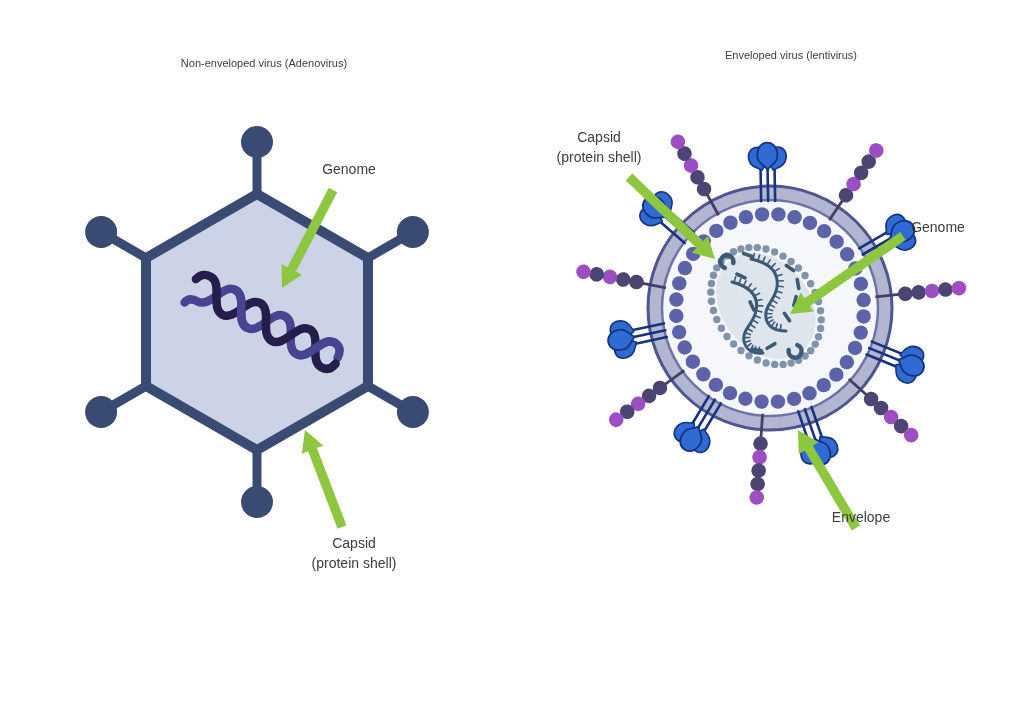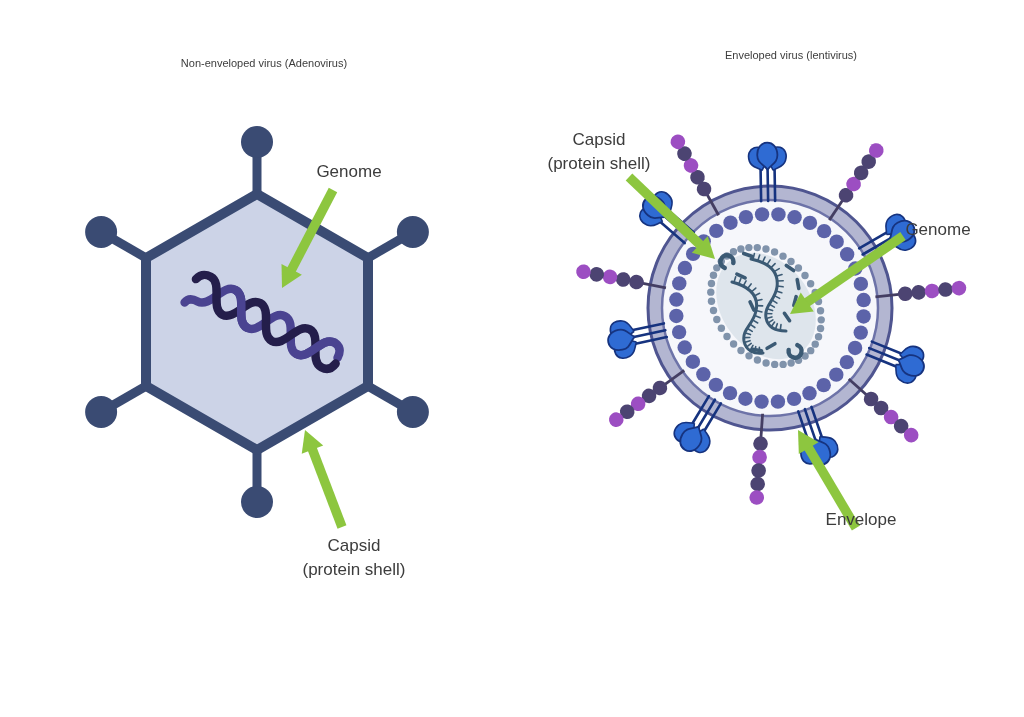--- a/index.html
+++ b/index.html
@@ -6,21 +6,21 @@
   body{
     width:1024px;height:717px;position:relative;overflow:hidden;
     background:#ffffff;
     font-family:"Liberation Sans", sans-serif;
   }
   .label{
     position:absolute;
     transform:translateX(-50%);
     text-align:center;
     color:var(--text,#3c3c3c);
-    font-size:17px;
+    font-size:14px;
     line-height:1.42;
     white-space:nowrap;
   }
   .title{font-size:11px;}
   svg{position:absolute;left:0;top:0;}
 </style>
 </head>
 <body>
 
 <svg id="canvas" width="1024" height="717" viewBox="0 0 1024 717">

